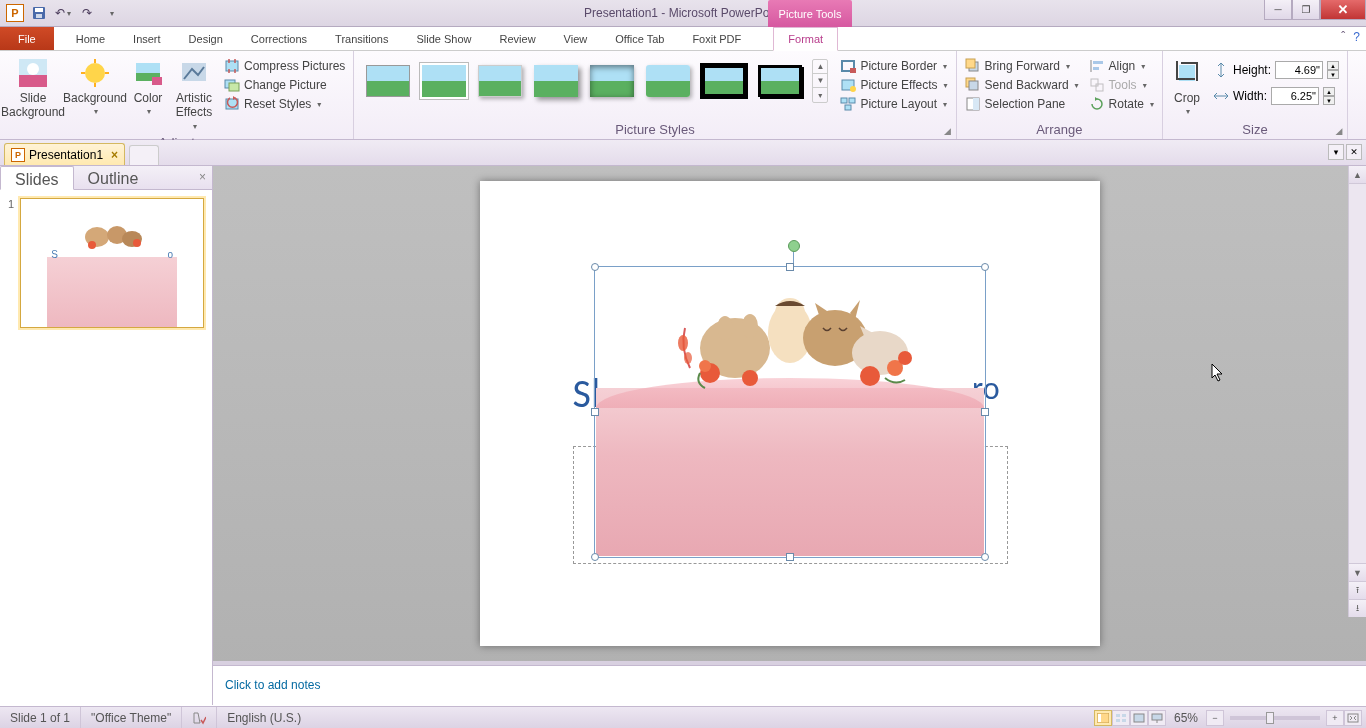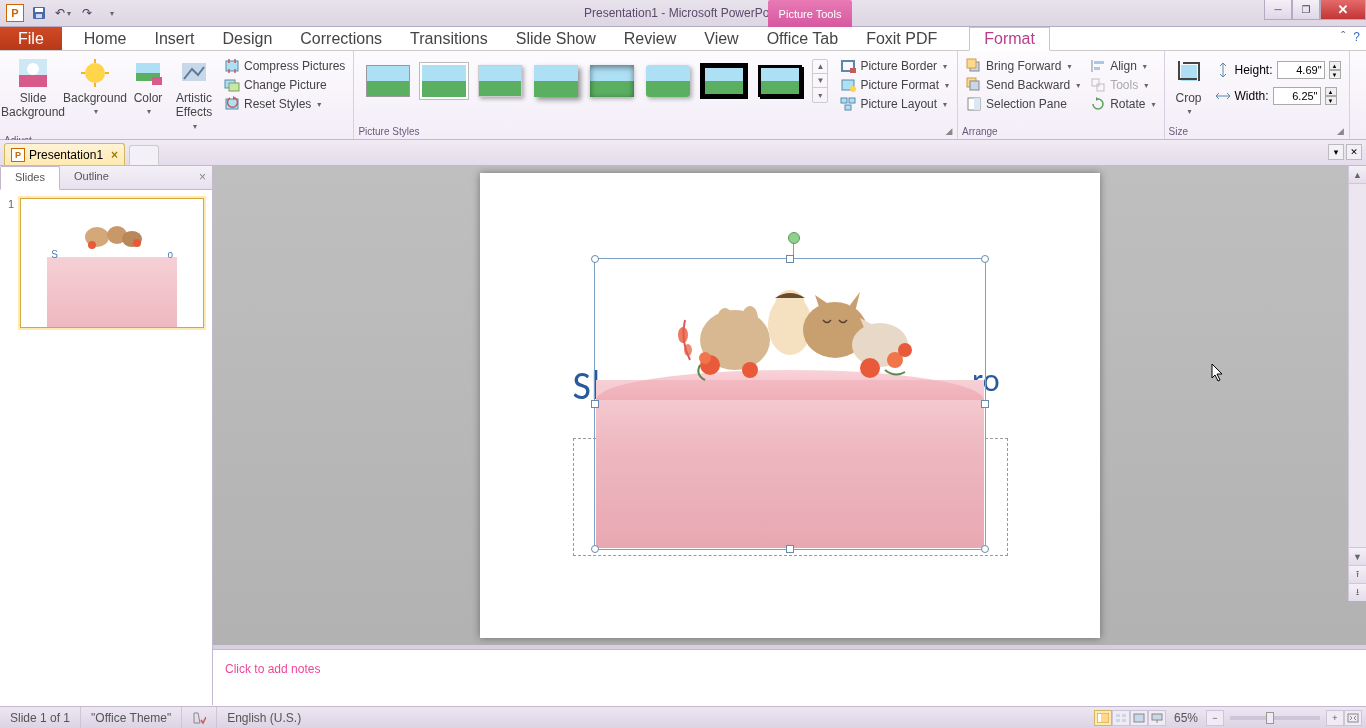--- a/index.html
+++ b/index.html
@@ -13,29 +13,29 @@
 .app-title { position: absolute; left: 50%; transform: translateX(-50%); color: #5a4a6a; font-size: 12px; }
 .win-controls { position: absolute; right: 0; top: 0; display: flex; height: 20px; }
 .win-btn { width: 28px; height: 20px; background: linear-gradient(#f4f0f7, #e0d8e8); border: 1px solid #b5aac0; border-top: none; display: flex; align-items: center; justify-content: center; font-size: 10px; color: #444; }
 .win-btn.close { width: 46px; background: linear-gradient(#e56a6a, #c13535); color: #fff; font-weight: bold; font-size: 13px; }
 
 
 .contextual { position: absolute; top: 0; left: 768px; width: 84px; height: 27px; background: linear-gradient(#e87ab5, #d658a0); color: #fff; font-size: 11px; display: flex; align-items: center; justify-content: center; border-radius: 2px 2px 0 0; }
 
 
 .tabs { height: 24px; background: #fff; display: flex; align-items: stretch; border-bottom: 1px solid #ccc; position: relative; }
-.tab { padding: 0 14px; display: flex; align-items: center; color: #444; cursor: default; font-size: 16px; }
+.tab { padding: 0 14px; display: flex; align-items: center; color: #444; cursor: default; font-size: 11px; }
 .tab.file { background: #c43e1c; background: linear-gradient(#d04a26, #b83818); color: #fff; margin-right: 8px; padding: 0 18px; }
 .tab.format { color: #b83d8c; border: 1px solid #e0b8d4; border-bottom: 1px solid #fff; background: #fff; margin-bottom: -1px; }
 .help-btns { position: absolute; right: 6px; top: 3px; display: flex; gap: 8px; color: #6a5a7a; }
 
 
 .ribbon { height: 89px; background: linear-gradient(#fdfbfe, #f3edf7); border-bottom: 1px solid #c4b8cf; display: flex; }
 .group { border-right: 1px solid #d8cfe0; display: flex; flex-direction: column; justify-content: space-between; position: relative; padding: 2px 4px 0; }
-.group-label { font-size: 10px; color: #6a5a7a; padding: 2px 0; }
+.group-label { font-size: 13px; color: #6a5a7a; text-align: center; padding: 2px 0; }
 .group-body { flex: 1; display: flex; align-items: flex-start; gap: 2px; padding-top: 2px; }
 .big-btn { width: 58px; display: flex; flex-direction: column; align-items: center; gap: 2px; padding: 2px; text-align: center; font-size: 11px; color: #444; line-height: 1.2; }
 .big-icon { width: 32px; height: 32px; display: flex; align-items: center; justify-content: center; }
 .small-row { display: flex; align-items: center; gap: 4px; padding: 1px 4px; font-size: 11px; color: #444; white-space: nowrap; }
 .small-ico { width: 16px; height: 16px; display: inline-flex; align-items: center; justify-content: center; }
 .dd-arrow { font-size: 8px; color: #666; margin-left: 2px; }
 .dialog-launcher { position: absolute; right: 2px; bottom: 2px; width: 12px; height: 12px; font-size: 9px; color: #888; display: flex; align-items: center; justify-content: center; }
 
 
 .gallery { display: flex; gap: 8px; align-items: center; padding: 4px 6px; }
@@ -65,21 +65,21 @@
 .doctab { height: 22px; background: linear-gradient(#fff3d6, #ffe9b0); border: 1px solid #d4b860; border-bottom: none; border-radius: 3px 3px 0 0; padding: 0 6px; display: flex; align-items: center; gap: 4px; font-size: 11px; }
 .doctab .x { color: #a67c00; font-weight: bold; margin-left: 4px; }
 .doctab-new { width: 30px; height: 20px; border: 1px solid #ccc; border-bottom: none; border-radius: 3px 3px 0 0; margin-left: 4px; background: #f4f0f7; }
 .doctabs-right { position: absolute; right: 4px; top: 4px; display: flex; gap: 2px; }
 .doctabs-right span { width: 16px; height: 16px; display: flex; align-items: center; justify-content: center; border: 1px solid #bbb; font-size: 9px; background: #f4f0f7; }
 
 
 .workspace { display: flex; height: 539px; }
 .left-pane { width: 213px; background: #fff; border-right: 1px solid #c4b8cf; display: flex; flex-direction: column; }
 .pane-tabs { height: 24px; display: flex; border-bottom: 1px solid #c4b8cf; background: linear-gradient(#f4f0f7, #e8e0ef); position: relative; }
-.pane-tab { padding: 4px 14px; font-size: 11px; color: #555; }
+.pane-tab { padding: 4px 14px; font-size: 16px; color: #555; }
 .pane-tab.active { background: #fff; border: 1px solid #c4b8cf; border-bottom: 1px solid #fff; margin-bottom: -1px; border-radius: 2px 2px 0 0; }
 .pane-close { position: absolute; right: 6px; top: 4px; color: #888; font-size: 12px; }
 .thumbs { flex: 1; padding: 8px; overflow: auto; }
 .thumb-row { display: flex; gap: 6px; }
 .thumb-num { font-size: 11px; color: #666; }
 .thumb { width: 185px; height: 130px; border: 1px solid #d4a840; box-shadow: 0 0 0 2px #ffe9b0; background: #fff; position: relative; overflow: hidden; }
 .thumb-pink { position: absolute; bottom: 0; left: 26px; right: 26px; height: 70px; background: linear-gradient(#f5d0d5, #eeb8c0); }
 .thumb-text { position: absolute; top: 50px; left: 30px; color: #4a7db5; font-size: 10px; }
 .thumb-text2 { position: absolute; top: 50px; right: 30px; color: #4a7db5; font-size: 10px; }
 
@@ -100,21 +100,21 @@
 .h-nw { top: -4px; left: -4px; } .h-ne { top: -4px; right: -4px; }
 .h-sw { bottom: -4px; left: -4px; } .h-se { bottom: -4px; right: -4px; }
 .h-n { top: -4px; left: 50%; margin-left: -4px; } .h-s { bottom: -4px; left: 50%; margin-left: -4px; }
 .h-w { left: -4px; top: 50%; margin-top: -4px; } .h-e { right: -4px; top: 50%; margin-top: -4px; }
 .pic-content { position: absolute; inset: 1px; overflow: hidden; }
 .pink-bg { position: absolute; top: 120px; left: 0; right: 0; bottom: 0; background: linear-gradient(#f5d0d5, #eeb8c0 40%, #e8a8b2); }
 .pink-wave { position: absolute; top: 110px; left: 0; right: 0; height: 30px; background: linear-gradient(rgba(245,180,190,.6), rgba(238,168,178,.8)); border-radius: 50% 50% 0 0 / 100% 100% 0 0; }
 .cats { position: absolute; top: 10px; left: 50%; transform: translateX(-50%); width: 270px; height: 120px; }
 
 
-.notes { height: 56px; background: #fff; border-top: 1px solid #c4b8cf; padding: 10px 12px; color: #ec4899; font-size: 14px; }
+.notes { height: 40px; background: #fff; border-top: 1px solid #c4b8cf; padding: 10px 12px; color: #0369a1; font-size: 14px; }
 .splitter { height: 4px; background: #d8d0e0; cursor: ns-resize; }
 
 
 .vscroll { position: absolute; right: 0; top: 0; bottom: 44px; width: 18px; background: #ece6f0; border-left: 1px solid #d0c8d8; }
 .vscroll-btn { height: 18px; display: flex; align-items: center; justify-content: center; font-size: 9px; color: #666; background: linear-gradient(#f4f0f7,#e4dceb); border-bottom: 1px solid #d0c8d8; }
 .vscroll-btn.bot { position: absolute; bottom: 36px; left: 0; right: 0; border-top: 1px solid #d0c8d8; border-bottom: none; }
 .vscroll-nav { position: absolute; bottom: 0; left: 0; right: 0; height: 36px; }
 .vscroll-nav div { height: 18px; display: flex; align-items: center; justify-content: center; font-size: 9px; color: #666; border-top: 1px solid #d0c8d8; background: linear-gradient(#f4f0f7,#e4dceb); }
 
 
@@ -309,21 +309,21 @@
             <span>Picture Border</span>
             <span class="dd-arrow">▾</span>
           </div>
         <div class="small-row">
             <span class="small-ico">
               <svg width="16" height="16">
                 <rect x="2" y="3" width="12" height="10" fill="#aee0f5" stroke="#5a8aaa"></rect>
                 <circle cx="13" cy="12" r="3" fill="#ffd54a"></circle>
               </svg>
             </span>
-            <span>Picture Format</span>
+            <span>Picture Effects</span>
             <span class="dd-arrow">▾</span>
           </div>
         <div class="small-row">
             <span class="small-ico">
               <svg width="16" height="16">
                 <rect x="1" y="2" width="6" height="5" fill="#aee0f5" stroke="#5a8aaa"></rect>
                 <rect x="9" y="2" width="6" height="5" fill="#aee0f5" stroke="#5a8aaa"></rect>
                 <rect x="5" y="9" width="6" height="5" fill="#aee0f5" stroke="#5a8aaa"></rect>
               </svg>
             </span>

